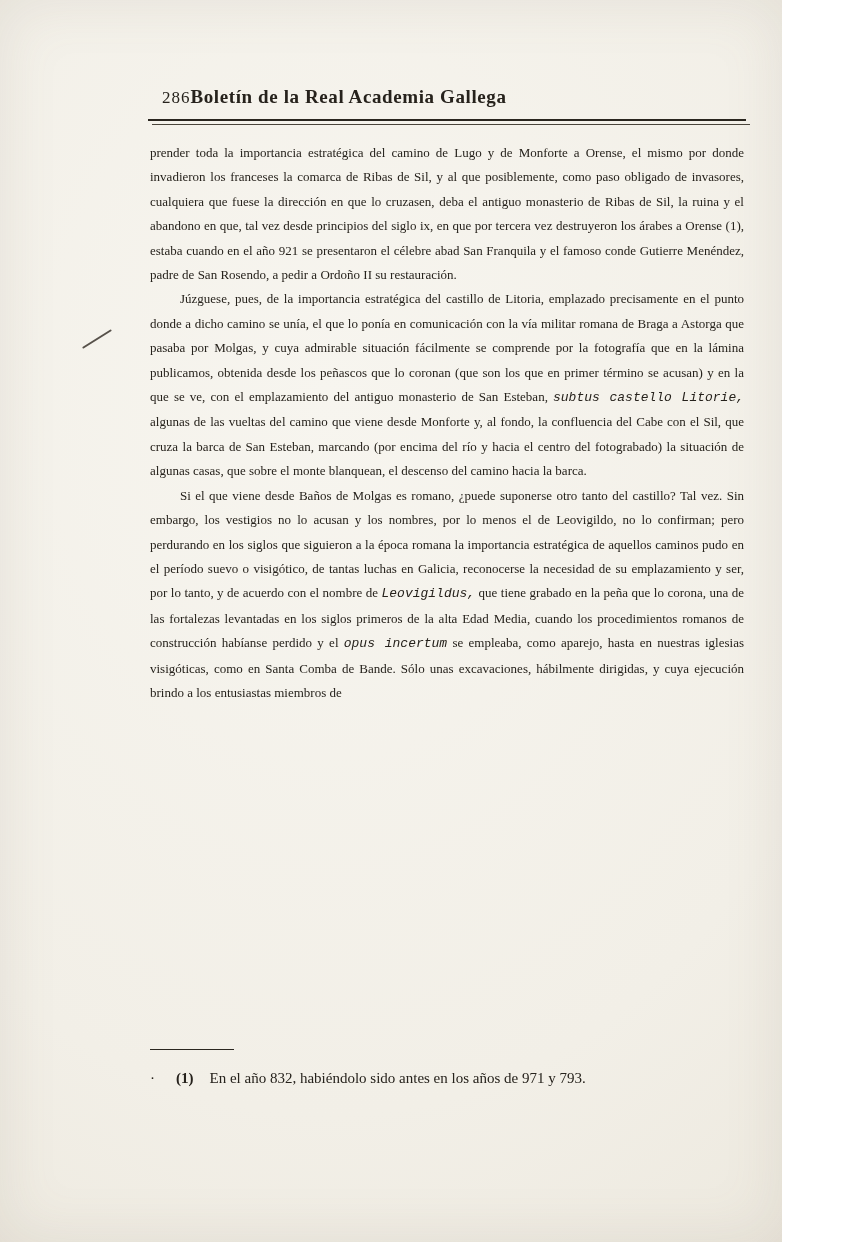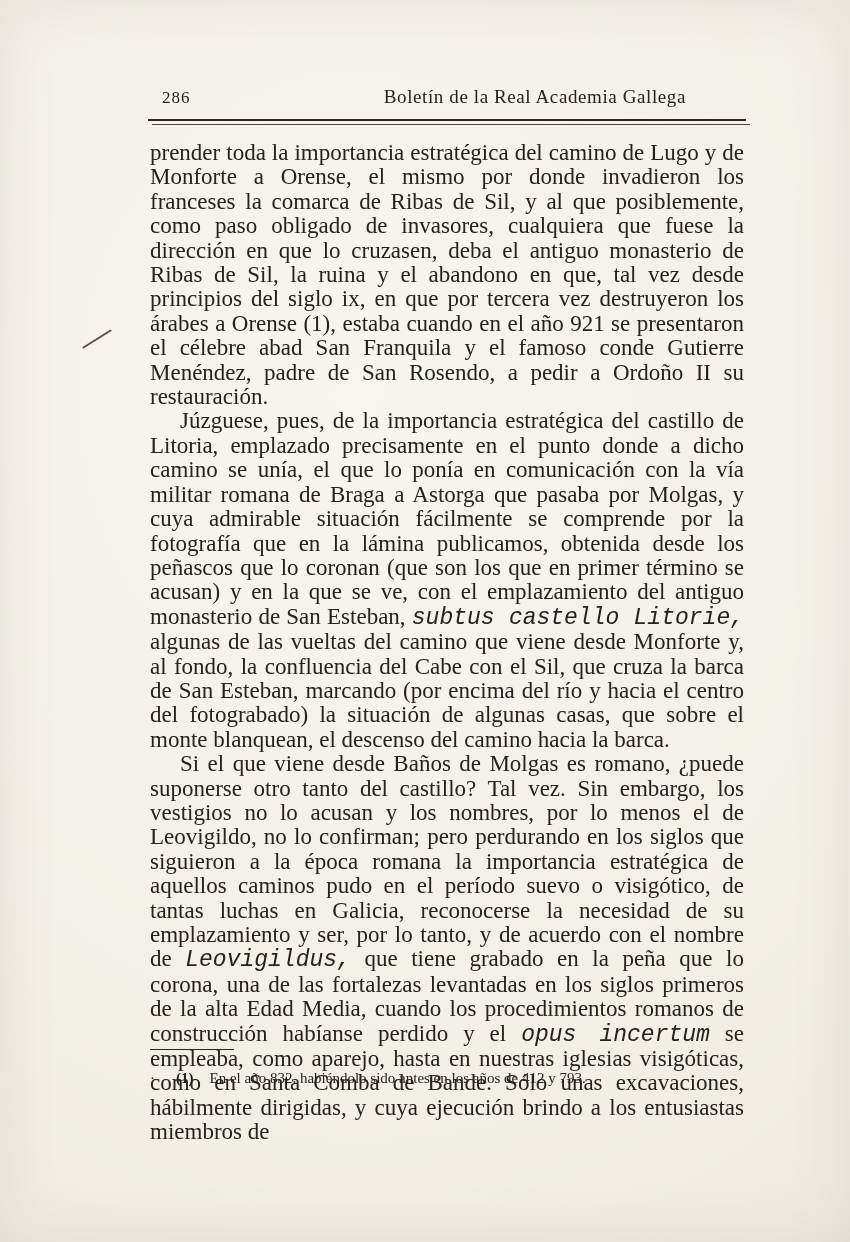--- a/index.html
+++ b/index.html
@@ -2,21 +2,21 @@
 <html lang="es"><head>
 <meta charset="utf-8">
 <style>
   html, body {
     margin: 0;
     padding: 0;
     background: #ffffff;
   }
   .scan-page {
     position: relative;
-    width: 850px;
+    width: 782px;
     height: 1242px;
     overflow: hidden;
     background:
       radial-gradient(130% 105% at 42% 32%, #f7f5ef 0%, #f2efe7 55%, #e9e4d8 100%);
     box-shadow: inset 0 0 60px rgba(120,110,90,0.12);
     font-family: "Liberation Serif", "DejaVu Serif", serif;
     color: #26221c;
   }
   
   .page-header {
@@ -27,22 +27,22 @@
     display: flex;
     align-items: baseline;
   }
   .page-number {
     font-size: 17px;
     letter-spacing: 1px;
     margin-left: 14px;
   }
   .journal-title {
     flex: 1;
-    text-align: right;
-    font-weight: normal;
+    text-align: left;
+    font-weight: bold;
     font-size: 19px;
     letter-spacing: 0.6px;
     padding-right: 60px;
   }
   .header-rule {
     position: absolute;
     top: 119px;
     left: 148px;
     width: 598px;
     height: 0;
@@ -55,21 +55,21 @@
     width: 598px;
     height: 0;
     border-top: 1px solid #4a453b;
   }
   
   .page-body {
     position: absolute;
     top: 141px;
     left: 150px;
     width: 594px;
-    font-size: 23px;
+    font-size: 13px;
     line-height: 24.4px;
     text-align: justify;
     text-justify: inter-word;
   }
   .page-body p {
     margin: 0;
     padding: 0;
   }
   .page-body p.indent {
     text-indent: 30px;
@@ -131,16 +131,16 @@
   <div class="margin-mark"></div>
 
   <div class="page-body">
       <p class=""><span>prender toda la importancia estratégica del camino de Lugo y de Monforte a Orense, el mismo por donde invadieron los franceses la comarca de Ribas de Sil, y al que posiblemente, como paso obligado de invasores, cualquiera que fuese la dirección en que lo cruzasen, deba el antiguo monasterio de Ribas de Sil, la ruina y el abandono en que, tal vez desde principios del siglo ix, en que por tercera vez destruyeron los árabes a Orense (1), estaba cuando en el año 921 se presentaron el célebre abad San Franquila y el famoso conde Gutierre Menéndez, padre de San Rosendo, a pedir a Ordoño II su restauración.</span></p>
       <p class="indent"><span>Júzguese, pues, de la importancia estratégica del castillo de Litoria, emplazado precisamente en el punto donde a dicho camino se unía, el que lo ponía en comunicación con la vía militar romana de Braga a Astorga que pasaba por Molgas, y cuya admirable situación fácilmente se comprende por la fotografía que en la lámina publicamos, obtenida desde los peñascos que lo coronan (que son los que en primer término se acusan) y en la que se ve, con el emplazamiento del antiguo monasterio de San Esteban, </span><i>subtus castello Litorie,</i><span> algunas de las vueltas del camino que viene desde Monforte y, al fondo, la confluencia del Cabe con el Sil, que cruza la barca de San Esteban, marcando (por encima del río y hacia el centro del fotograbado) la situación de algunas casas, que sobre el monte blanquean, el descenso del camino hacia la barca.</span></p>
       <p class="indent"><span>Si el que viene desde Baños de Molgas es romano, ¿puede suponerse otro tanto del castillo? Tal vez. Sin embargo, los vestigios no lo acusan y los nombres, por lo menos el de Leovigildo, no lo confirman; pero perdurando en los siglos que siguieron a la época romana la importancia estratégica de aquellos caminos pudo en el período suevo o visigótico, de tantas luchas en Galicia, reconocerse la necesidad de su emplazamiento y ser, por lo tanto, y de acuerdo con el nombre de </span><i>Leovigildus,</i><span> que tiene grabado en la peña que lo corona, una de las fortalezas levantadas en los siglos primeros de la alta Edad Media, cuando los procedimientos romanos de construcción habíanse perdido y el </span><i>opus incertum</i><span> se empleaba, como aparejo, hasta en nuestras iglesias visigóticas, como en Santa Comba de Bande.  Sólo unas excavaciones, hábilmente dirigidas, y cuya ejecución brindo a los entusiastas miembros de</span></p>
     </div>
 
   <div class="footnote-rule"></div>
   <div class="footnote">
-    <span class="fn-dot">·</span><span class="fn-marker">(1)</span><span>En el año 832, habiéndolo sido antes en los años de 412 y 793.</span>
+    <span class="fn-dot">·</span><span class="fn-marker">(1)</span><span>En el año 832, habiéndolo sido antes en los años de 971 y 793.</span>
   </div>
 
 </div>
 
 </body></html>

